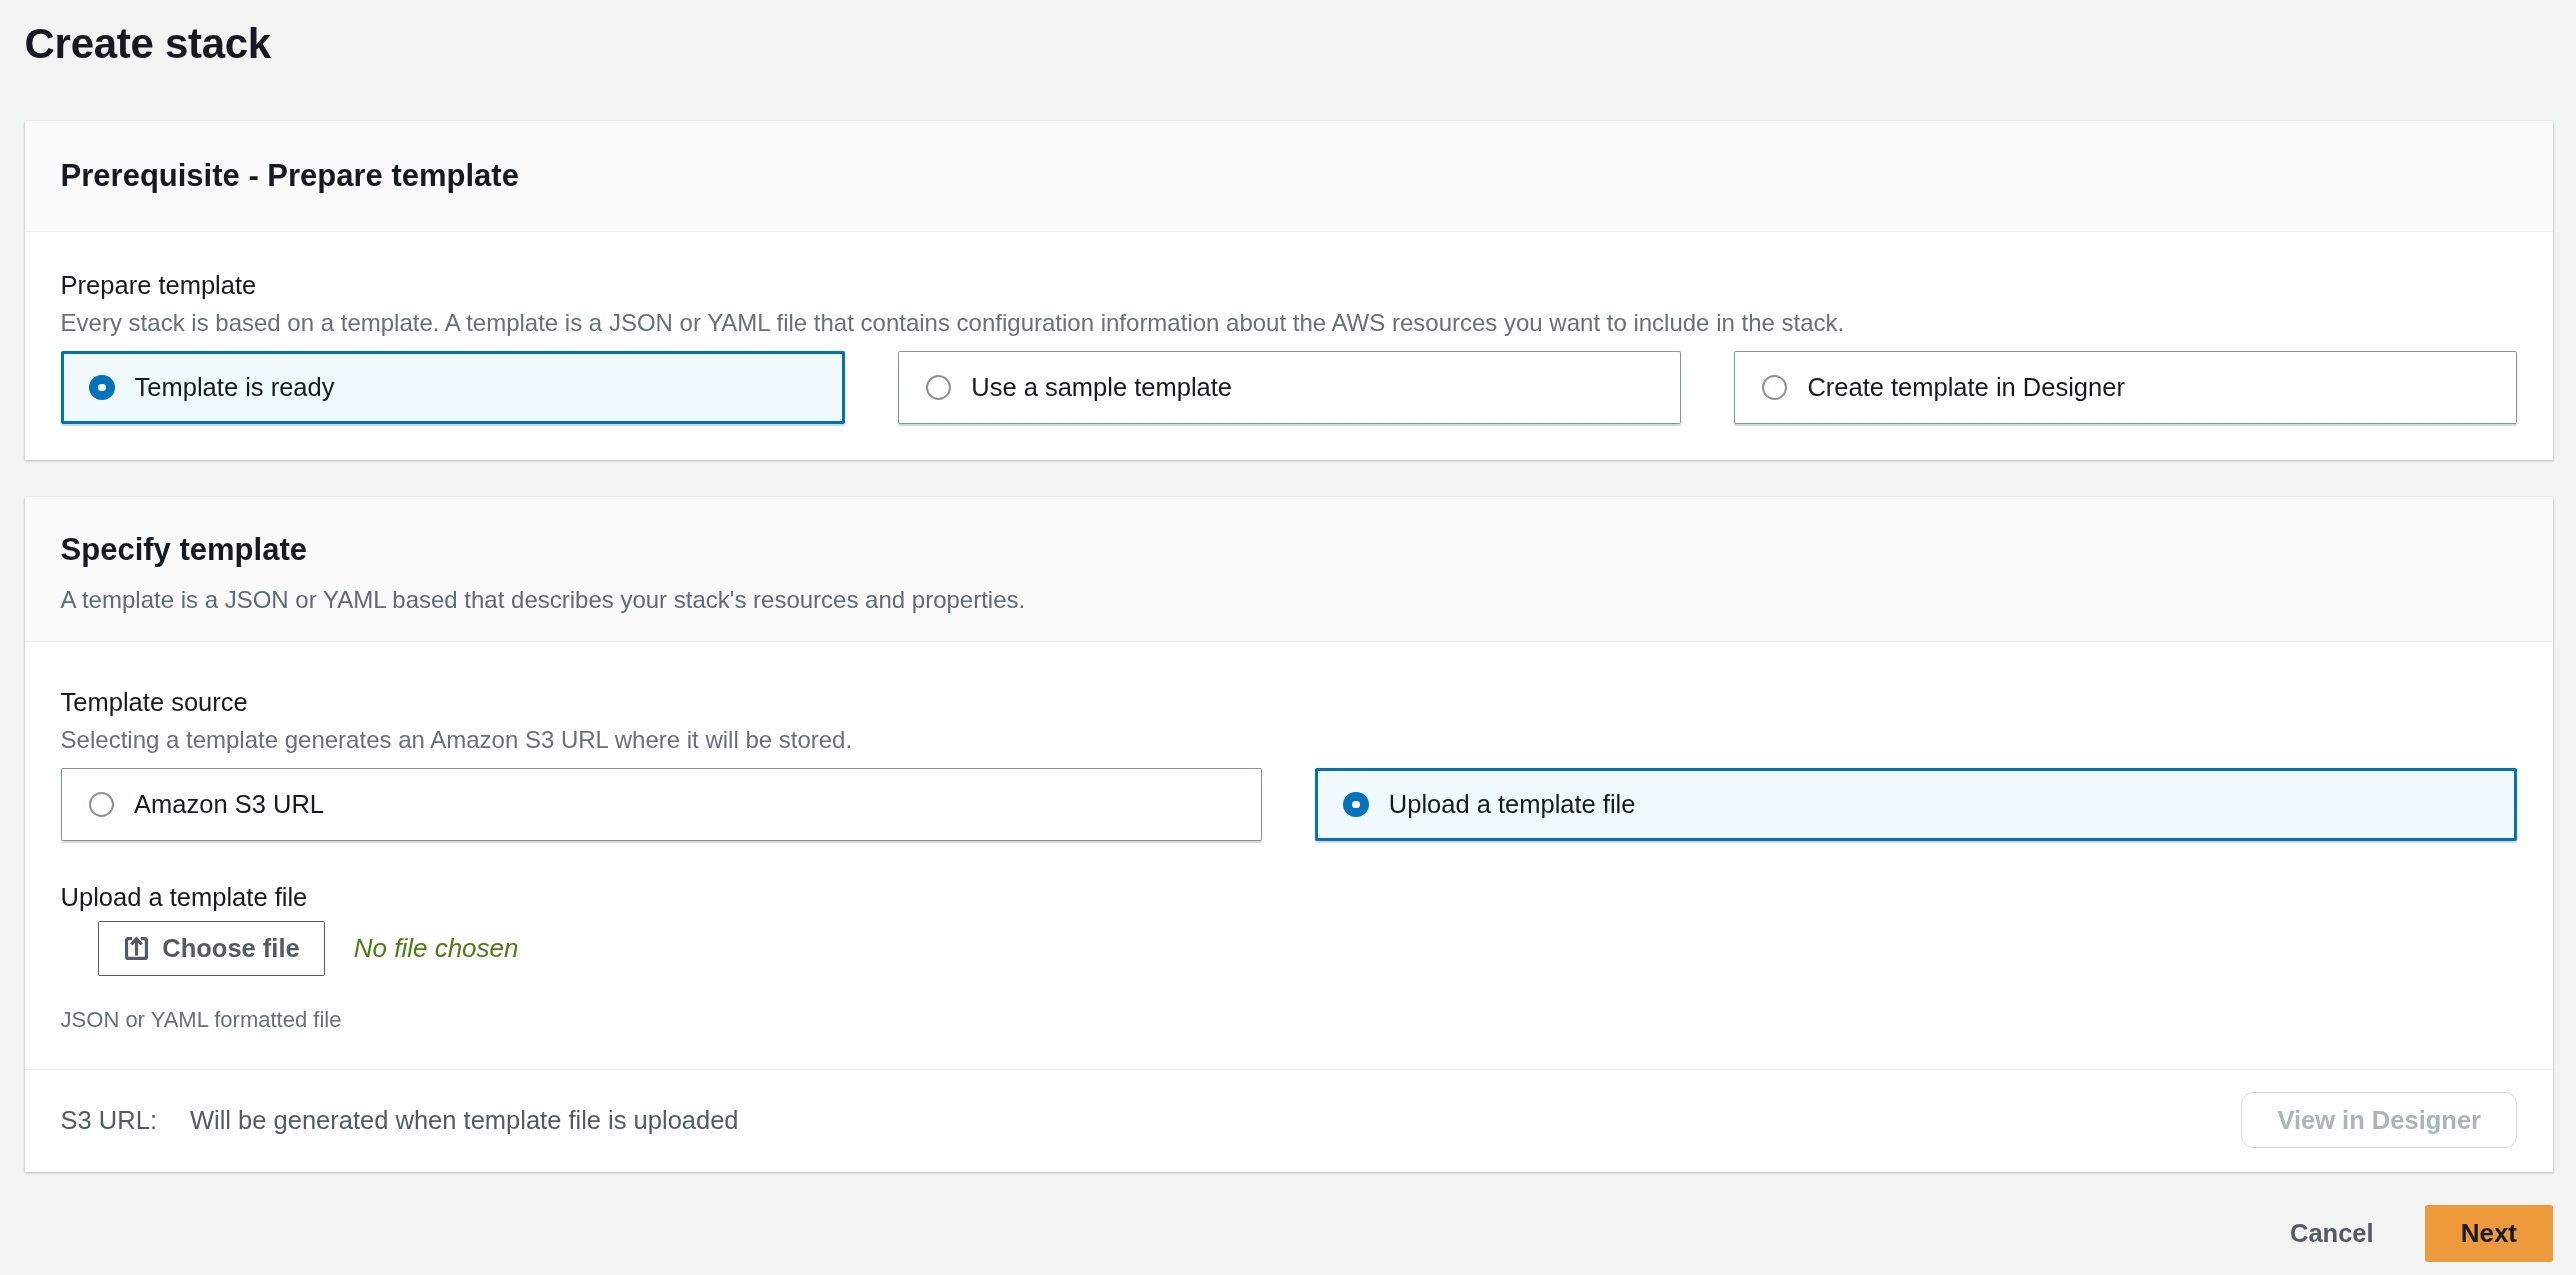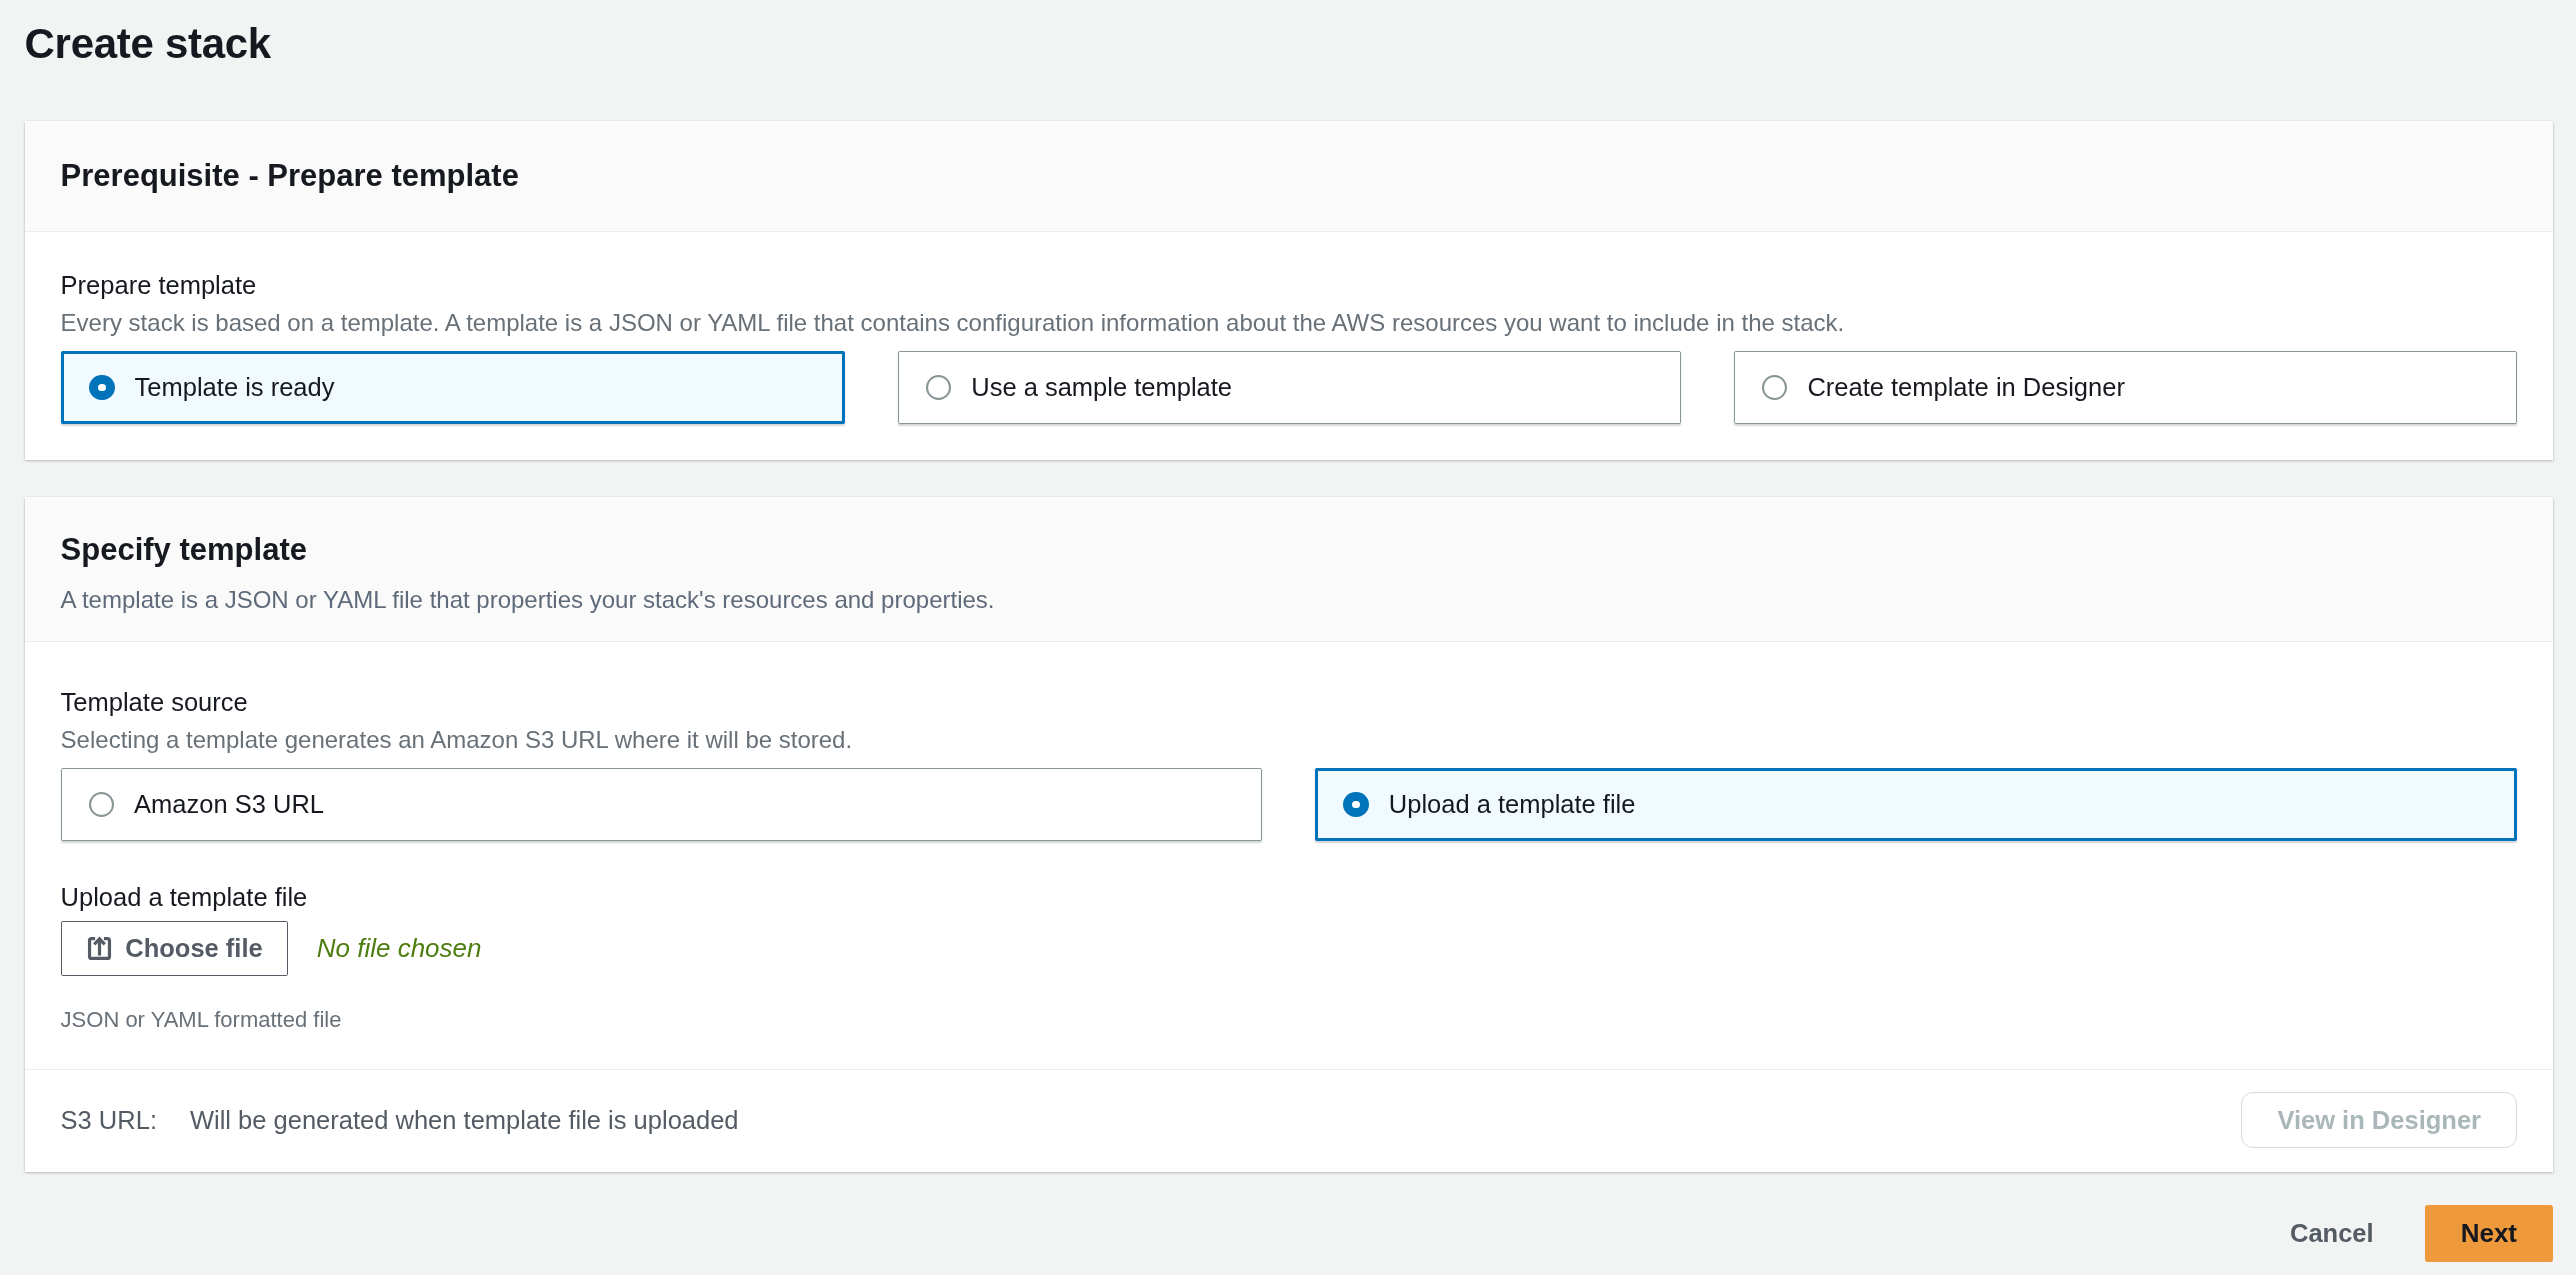--- a/index.html
+++ b/index.html
@@ -109,20 +109,21 @@
     padding: 0 24px;
     background: #ffffff;
     border: 1.8px solid #545b64;
     border-radius: 1.8px;
     font-family: "Liberation Sans", sans-serif;
     font-size: 25.5px;
     font-weight: 700;
     color: #545b64;
     cursor: pointer;
     white-space: nowrap;
+    margin-left: 37px;
   }
   .upload-icon { width: 27px; height: 27px; flex: 0 0 27px; }
   .no-file {
     margin-left: 29px;
     font-style: italic;
     font-size: 26px;
     color: #4d7c0f;
   }
   .hint {
     margin-top: 30px;
@@ -213,21 +214,21 @@
           <span class="radio"></span>
           <span class="tile-label">Create template in Designer</span>
         </label>
       </div>
     </div>
   </section>
 
   <section class="card card2">
     <div class="card-header with-desc">
       <h2>Specify template</h2>
-      <div class="card-header-desc">A template is a JSON or YAML file that properties your stack's resources and properties.</div>
+      <div class="card-header-desc">A template is a JSON or YAML based that describes your stack's resources and properties.</div>
     </div>
     <div class="card-body">
       <div class="field-label">Template source</div>
       <div class="field-desc">Selecting a template generates an Amazon S3 URL where it will be stored.</div>
       <div class="tiles">
         <label class="tile">
           <span class="radio"></span>
           <span class="tile-label">Amazon S3 URL</span>
         </label>
         <label class="tile selected">

